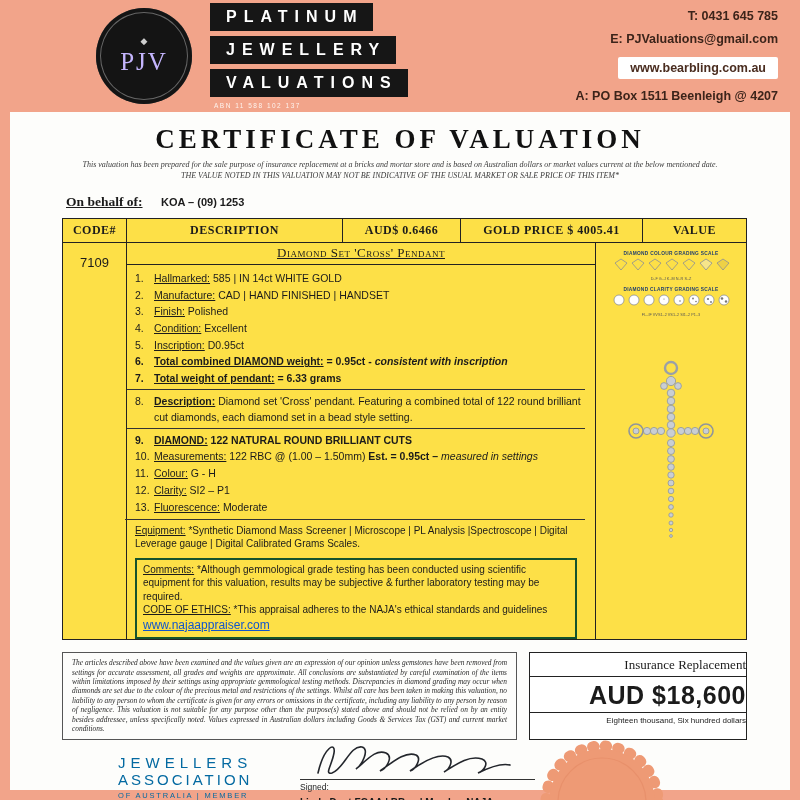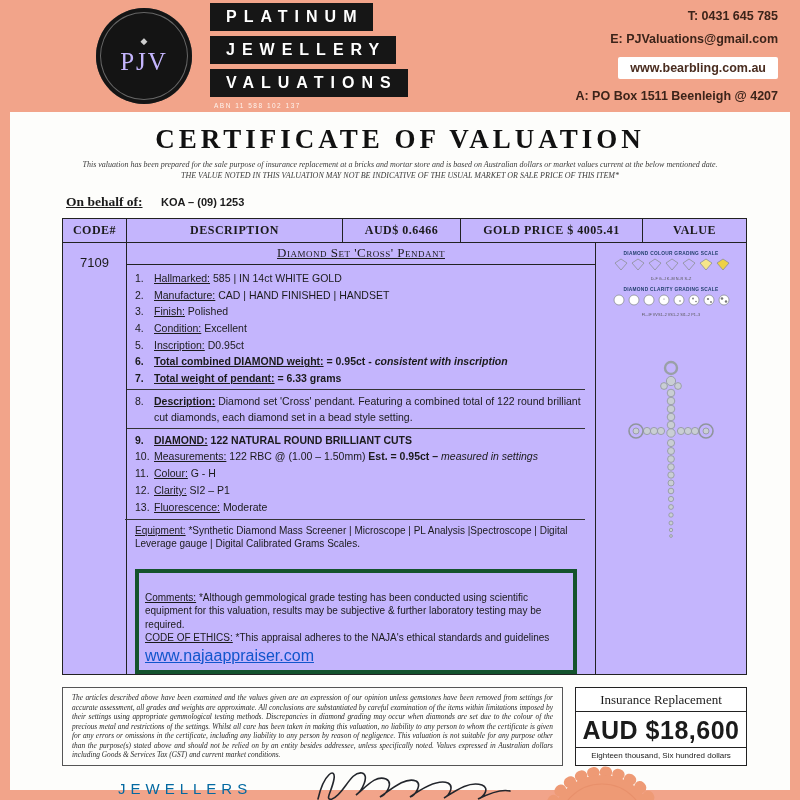--- a/index.html
+++ b/index.html
@@ -23,53 +23,53 @@
   
   .white-area { position:absolute; left:10px; right:10px; top:112px; bottom:10px; background:#fdfdfb; }
   .cert-title { text-align:center; font-family:"Liberation Serif", serif; font-weight:bold; font-size:27px; letter-spacing:4px; margin-top:12px; color:#111; }
   .disc { text-align:center; font-family:"Liberation Serif", serif; font-style:italic; color:#3a3a3a; font-size:8px; margin-top:5px; line-height:1.3; }
   .disc2 { margin-top:1px; }
   .behalf { margin:10px 0 0 56px; }
   .behalf-label { font-family:"Liberation Serif", serif; font-weight:bold; font-size:13.5px; text-decoration:underline; }
   .behalf-value { font-size:11px; font-weight:bold; margin-left:14px; }
 
   
-  .val-table { margin:8px 43px 0 52px; border:1.6px solid #222; background:#c4b5fd; }
+  .val-table { margin:8px 43px 0 52px; border:1.6px solid #222; background:#fde047; }
   .t-head { display:grid; grid-template-columns:64px 216px 118px 182px 1fr; border-bottom:1.6px solid #222; }
   .t-head .hcell { font-family:"Liberation Serif", serif; font-weight:bold; font-size:12px; text-align:center; padding:4px 2px; border-right:1.4px solid #222; letter-spacing:.5px; }
   .t-head .hcell:last-child { border-right:none; }
   .t-body { display:grid; grid-template-columns:64px 1fr 150px; min-height:372px; }
   .code-cell { border-right:1.4px solid #222; text-align:center; padding-top:12px; font-size:13px; }
   .desc-cell { border-right:1.4px solid #222; }
   .item-title-bar { text-align:center; border-bottom:1.2px solid #222; padding:2px 0 3px; font-family:"Liberation Serif", serif; font-variant:small-caps; font-size:13px; }
   .item-title-bar span { text-decoration:underline; letter-spacing:.5px; }
   .list { padding:6px 10px 0 8px; }
   .li { display:flex; font-size:10.5px; line-height:1.45; margin-bottom:1.5px; }
   .li .num { width:19px; flex-shrink:0; }
   .li .lbl { text-decoration:underline; }
   .li em { font-style:italic; }
   .li.bold-row { font-weight:bold; }
   .li .lbl.bold { font-weight:bold; }
   .hr { border-top:1.1px solid #333; margin:3px 0 4px -8px; }
   .equip { border-top:1.1px solid #333; margin:4px 0 0 -10px; padding:4px 8px 0 10px; font-size:10px; line-height:1.35; }
   .equip .lbl { text-decoration:underline; }
-  .ethics-box { border:4px solid #14532d; margin-top:18px; padding:18px 6px 4px; }
-  .link { color:#1155cc; text-decoration:underline; font-size:16px; cursor:pointer; }
+  .ethics-box { border:2px solid #14532d; margin-top:7px; padding:3px 6px 4px; }
+  .link { color:#1155cc; text-decoration:underline; font-size:12px; cursor:pointer; }
 
   
   .value-cell { padding:6px 4px; text-align:center; }
   .scale-panel { margin:2px auto 6px; width:138px; }
   .scale-title { font-size:4.8px; font-weight:bold; color:#23406e; letter-spacing:.3px; }
   .scale-labels { font-size:3.8px; color:#555; margin-top:1px; }
   .pendant { margin-top:34px; }
 
   
   .bottom-row { display:flex; gap:12px; margin:12px 43px 0 52px; }
   .legal-box { flex:1; border:1px solid #555; padding:5px 9px; font-family:"Liberation Serif", serif; font-style:italic; font-size:7.4px; line-height:1.28; color:#2a2a2a; text-align:justify; }
-  .insurance-box { width:172px; border:1.6px solid #222; background:#fff; text-align:center; align-self:stretch; display:flex; flex-direction:column; }
+  .insurance-box { width:218px; border:1.6px solid #222; background:#fff; text-align:right; align-self:stretch; display:flex; flex-direction:column; }
   .ins-title { font-family:"Liberation Serif", serif; font-size:13px; padding:4px 0 3px; border-bottom:1.4px solid #222; }
   .ins-amount { font-size:25px; font-weight:bold; padding:4px 0 2px; letter-spacing:.5px; }
   .ins-words { font-size:8px; border-top:1.2px solid #222; padding:3px 0; }
 
   
   .footer { position:relative; margin:6px 43px 0 52px; height:150px; }
   .jaa { position:absolute; left:56px; top:8px; font-family:Liberation Sans, sans-serif; color:#0369a1; }
   .jaa-l1 { font-size:15px; letter-spacing:5px; }
   .jaa-l2 { font-size:15px; letter-spacing:3px; }
   .jaa-l3 { font-size:7.5px; letter-spacing:1.8px; margin-top:3px; }

